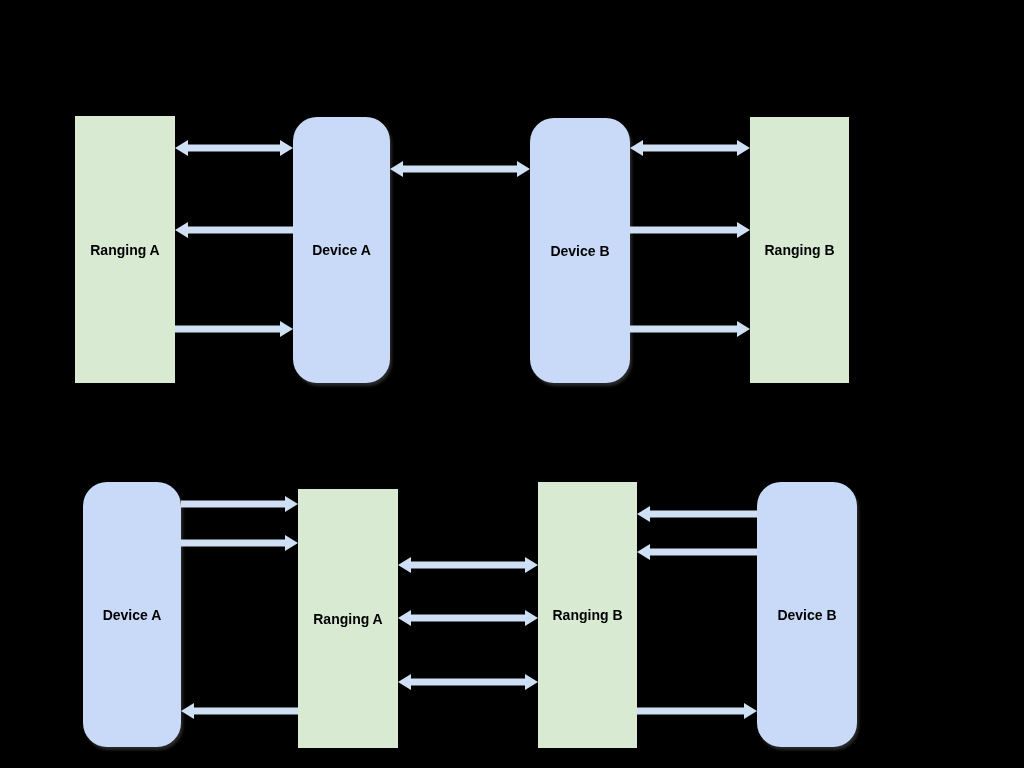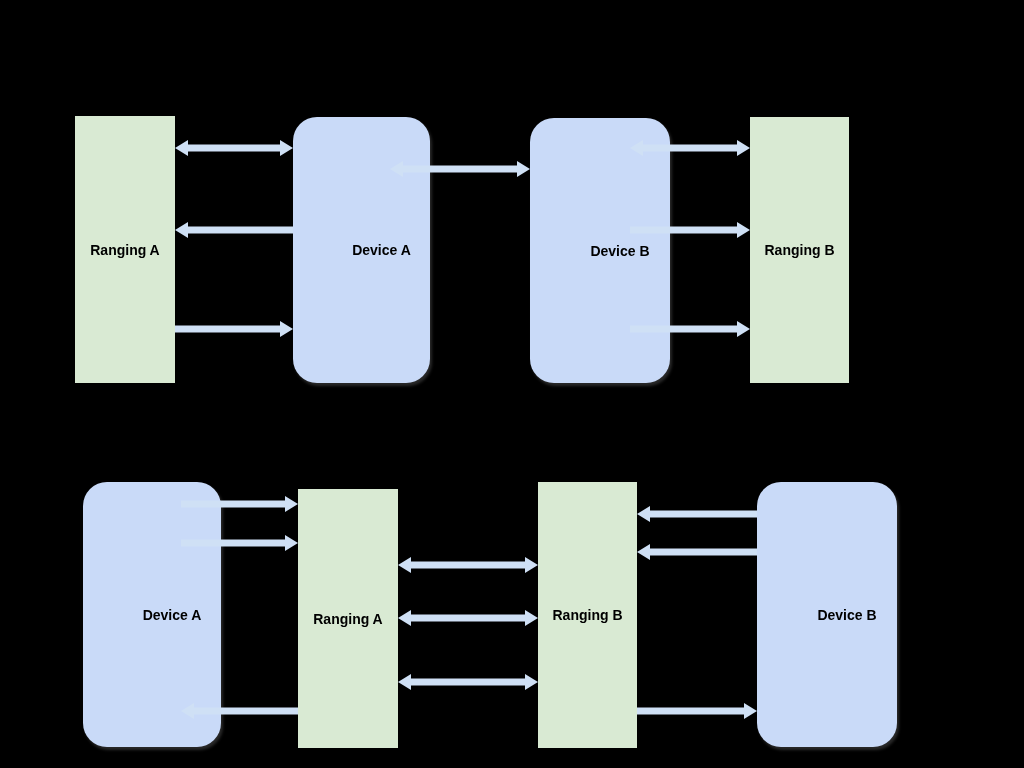--- a/index.html
+++ b/index.html
@@ -24,21 +24,20 @@
     color: #000000;
     text-align: center;
   }
   .node.ranging {
     background: #d9ead3;
   }
   .node.device {
     background: #c9daf8;
     border-radius: 24px;
     box-shadow: 2px 3px 3px rgba(90, 90, 90, 0.45);
-    padding-left: 40px;
   }
   .arrow {
     position: absolute;
     height: 16px;
   }
   .arrow .shaft {
     position: absolute;
     top: 50%;
     transform: translateY(-50%);
     height: 7px;

